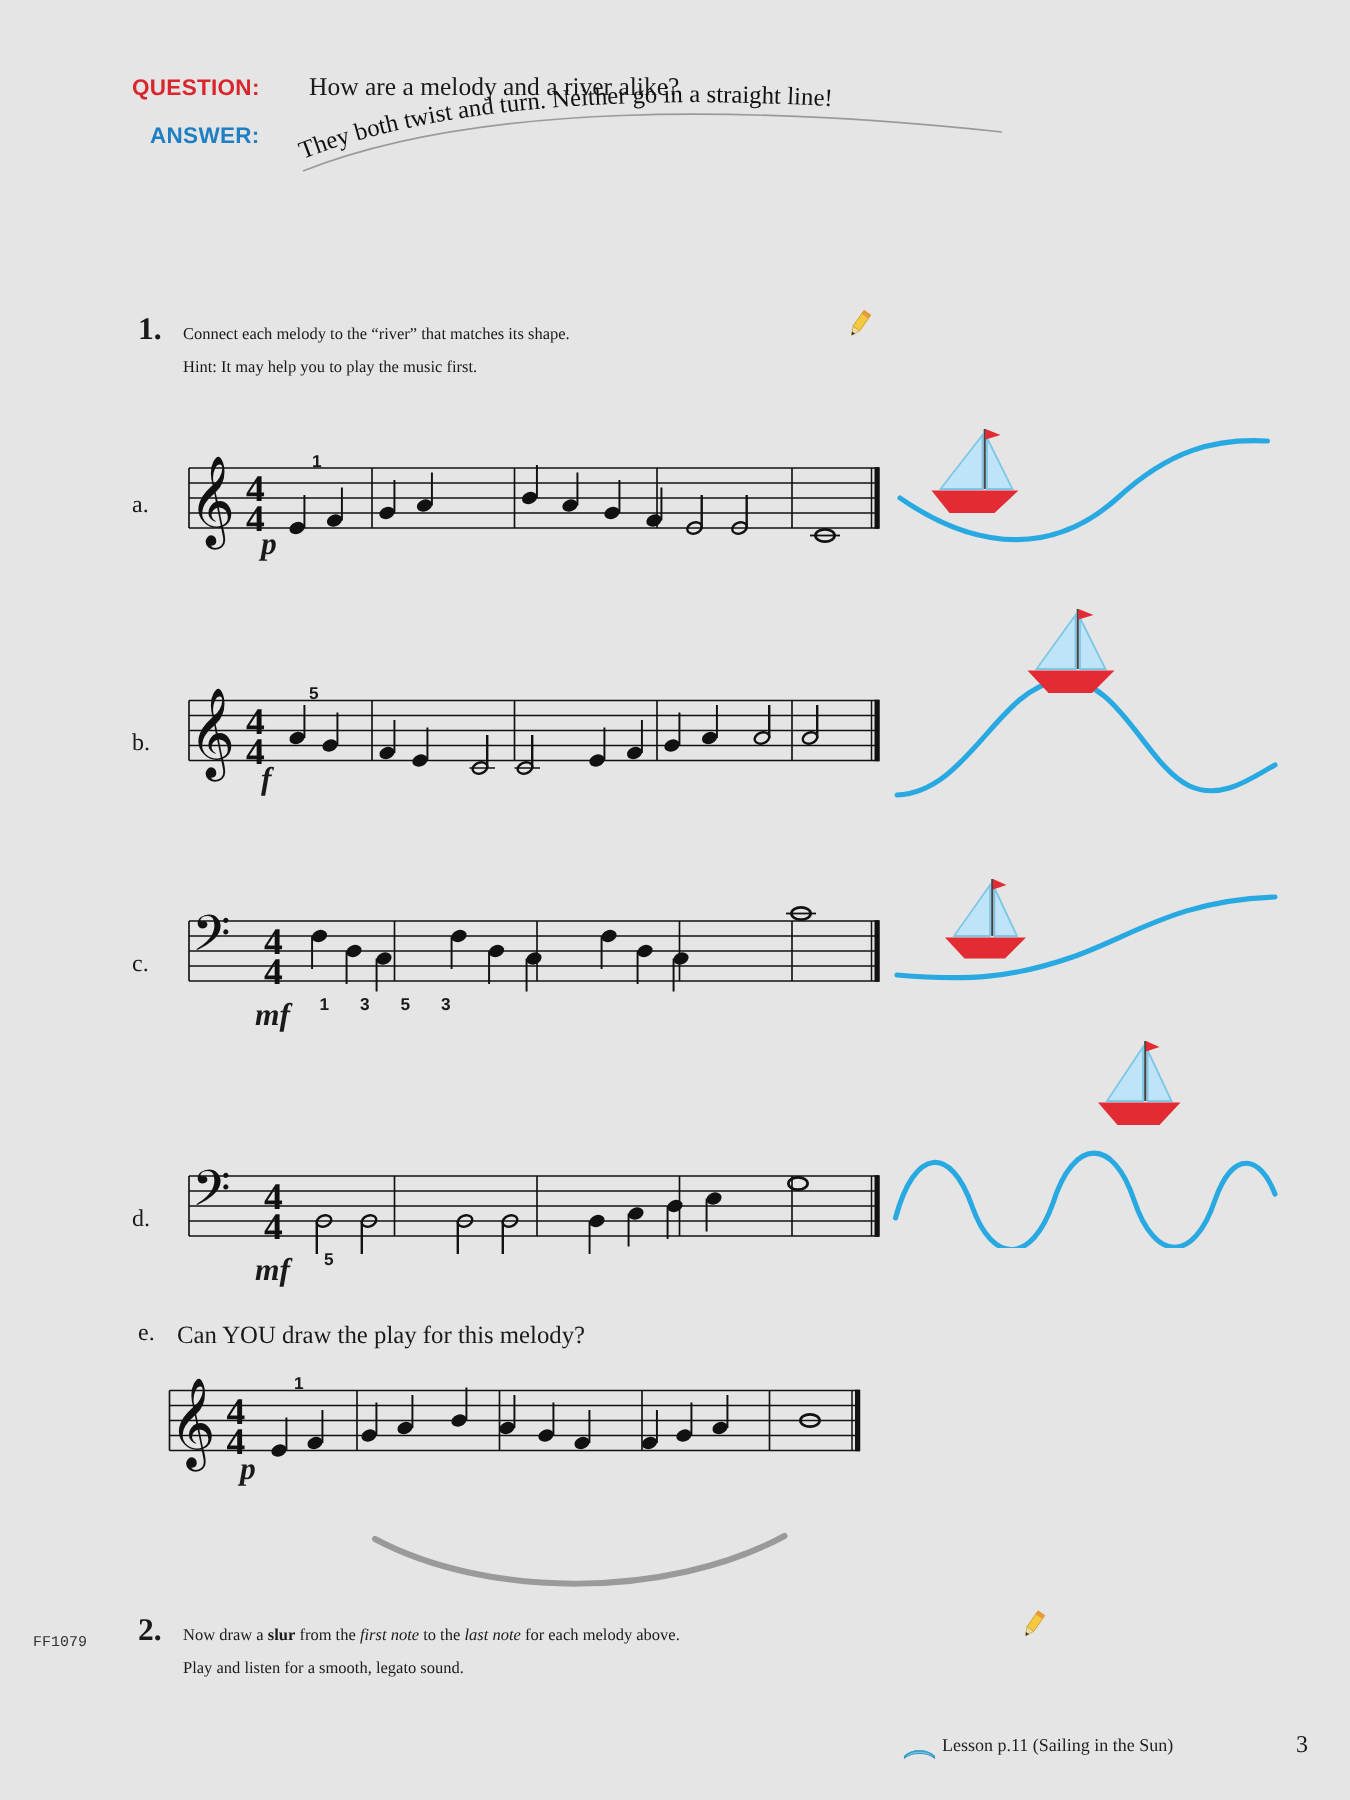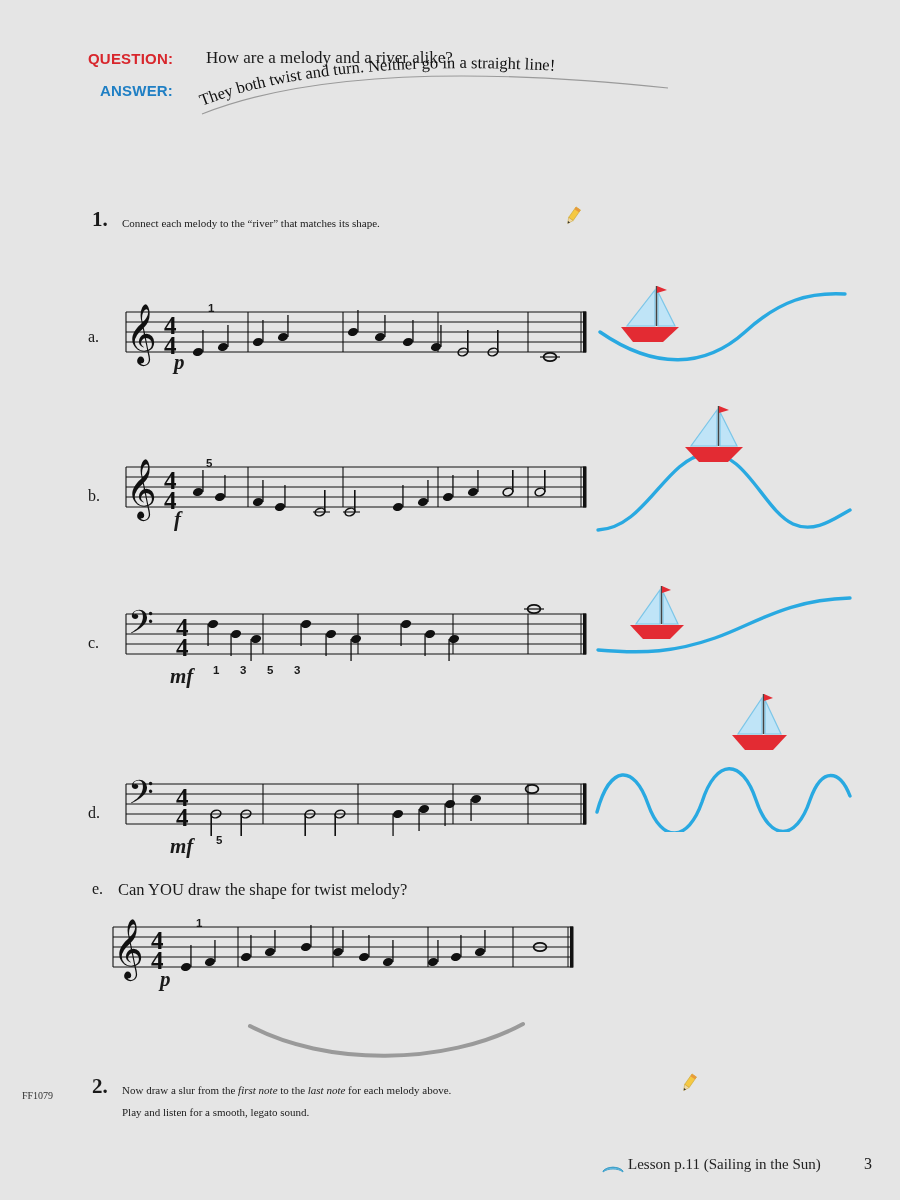--- a/index.html
+++ b/index.html
@@ -81,21 +81,21 @@
   .inst-num {
     position: absolute;
     font-family: "Liberation Serif", serif;
     font-weight: bold;
     font-size: 21px;
   }
   #inst1-num { left: 92px; top: 207px; }
   #inst1 { left: 122px; top: 212px; width: 500px; }
   #inst2-num { left: 92px; top: 1074px; }
   #inst2 { left: 122px; top: 1079px; width: 600px; }
-  .inst b { font-weight: normal; }
+  .inst b { font-weight: bold; }
   .inst i { font-style: italic; font-family: Liberation Serif, serif; }
 
   .pencil {
     position: absolute;
     width: 22px;
     height: 22px;
   }
   #pencil1 { left: 562px; top: 205px; }
   #pencil2 { left: 678px; top: 1072px; }
 
@@ -128,29 +128,29 @@
 
   
   #e-letter { position: absolute; left: 92px; top: 880px; font-size: 16px; }
   #e-text { position: absolute; left: 118px; top: 880px; font-size: 16.5px; }
 
   
   .footer-left {
     position: absolute;
     left: 22px;
     top: 1090px;
-    font-family: Liberation Serif, serif;
+    font-family: Liberation Mono, monospace;
     font-size: 10px;
     color: #333;
   }
   .footer-center {
     position: absolute;
     left: 600px;
     top: 1156px;
-    font-size: 15px;
+    font-size: 12px;
     color: #222;
   }
   .footer-book {
     position: absolute;
     left: 602px;
     top: 1160px;
   }
   .footer-page {
     position: absolute;
     left: 864px;
@@ -177,20 +177,21 @@
           <textPath href="#answerPath" startOffset="0">They both twist and turn. Neither go in a straight line!</textPath>
         </text>
       </svg>
     </div>
   </div>
 
 
   <div class="inst-num" id="inst1-num">1.</div>
   <div class="inst" id="inst1">
     <span>Connect each melody to the “river” that matches its shape.</span><br>
+    <span>Hint: It may help you to play the music first.</span>
   </div>
   <svg class="pencil" id="pencil1" viewBox="0 0 24 24">
     <g transform="rotate(35 12 12)">
       <rect x="9" y="2" width="6" height="14" fill="#f5c842" stroke="#c9a227" stroke-width="0.6"></rect>
       <rect x="9" y="2" width="6" height="3" fill="#e89a3c"></rect>
       <polygon points="9,16 15,16 12,22" fill="#f0d9a8" stroke="#c9a227" stroke-width="0.5"></polygon>
       <polygon points="10.6,19.6 13.4,19.6 12,22" fill="#333"></polygon>
     </g>
   </svg>
 
@@ -534,21 +535,21 @@
     <g transform="translate(140,2)">
       <polygon points="30,4 30,40 6,40" fill="#bfe4f7" stroke="#7cc6e8" stroke-width="1.2"></polygon>
       <polygon points="33,6 33,40 49,40" fill="#bfe4f7" stroke="#7cc6e8" stroke-width="1.2"></polygon>
       <line x1="31.5" y1="0" x2="31.5" y2="40" stroke="#444" stroke-width="1.4"></line>
       <polygon points="32,0 41,4 32,7" fill="#e32b33"></polygon>
       <path d="M 0,41 L 55,41 L 41,56 L 13,56 Z" fill="#e32b33"></path>
     </g>
   </svg>
 
   <div id="e-letter">e.</div>
-  <div id="e-text">Can YOU draw the shape for twist melody?</div>
+  <div id="e-text">Can YOU draw the play for this melody?</div>
 
   <div class="sys" style="left:88px; top:905px; width:520px; height:110px;">
     <svg class="staff-svg" width="520" height="110" viewBox="0 0 520 110">
       <g stroke="#111" stroke-width="1">
         <line x1="25" y1="22" x2="485" y2="22"></line>
         <line x1="25" y1="32" x2="485" y2="32"></line>
         <line x1="25" y1="42" x2="485" y2="42"></line>
         <line x1="25" y1="52" x2="485" y2="52"></line>
         <line x1="25" y1="62" x2="485" y2="62"></line>
       </g>

